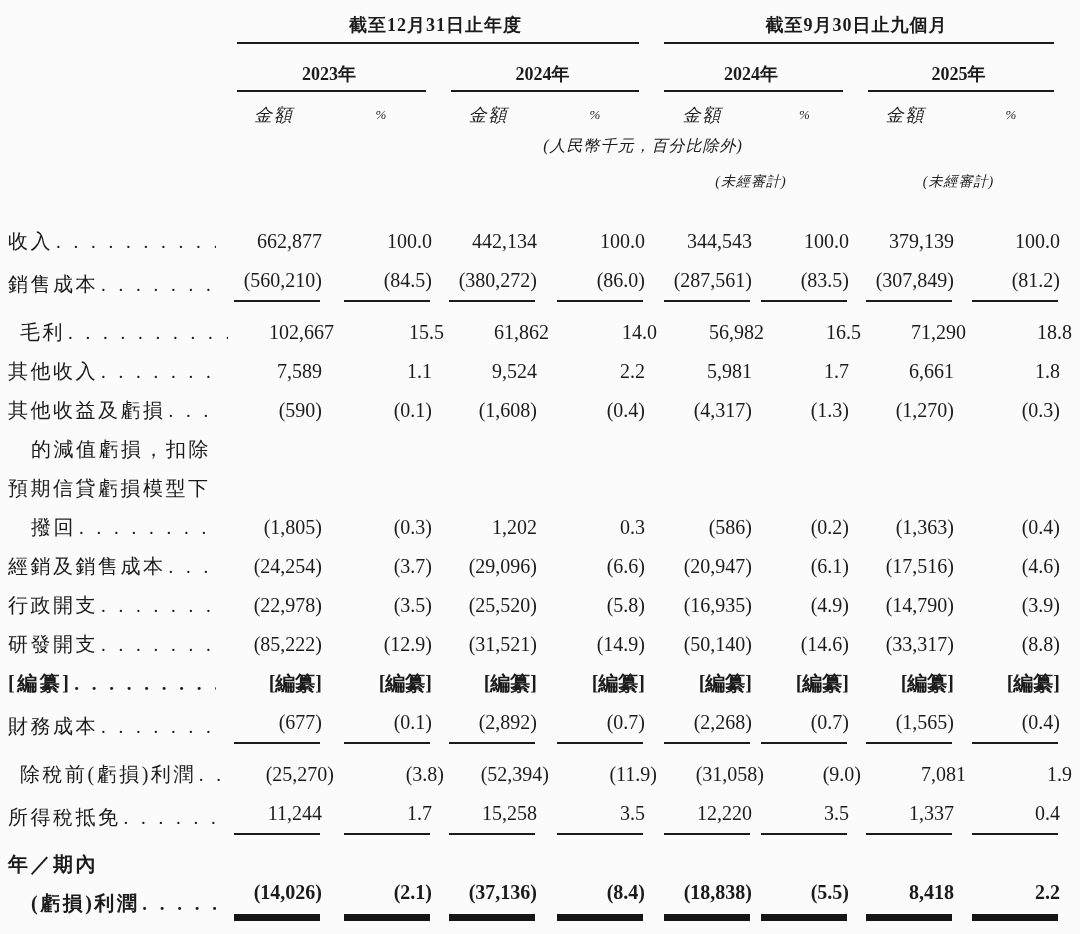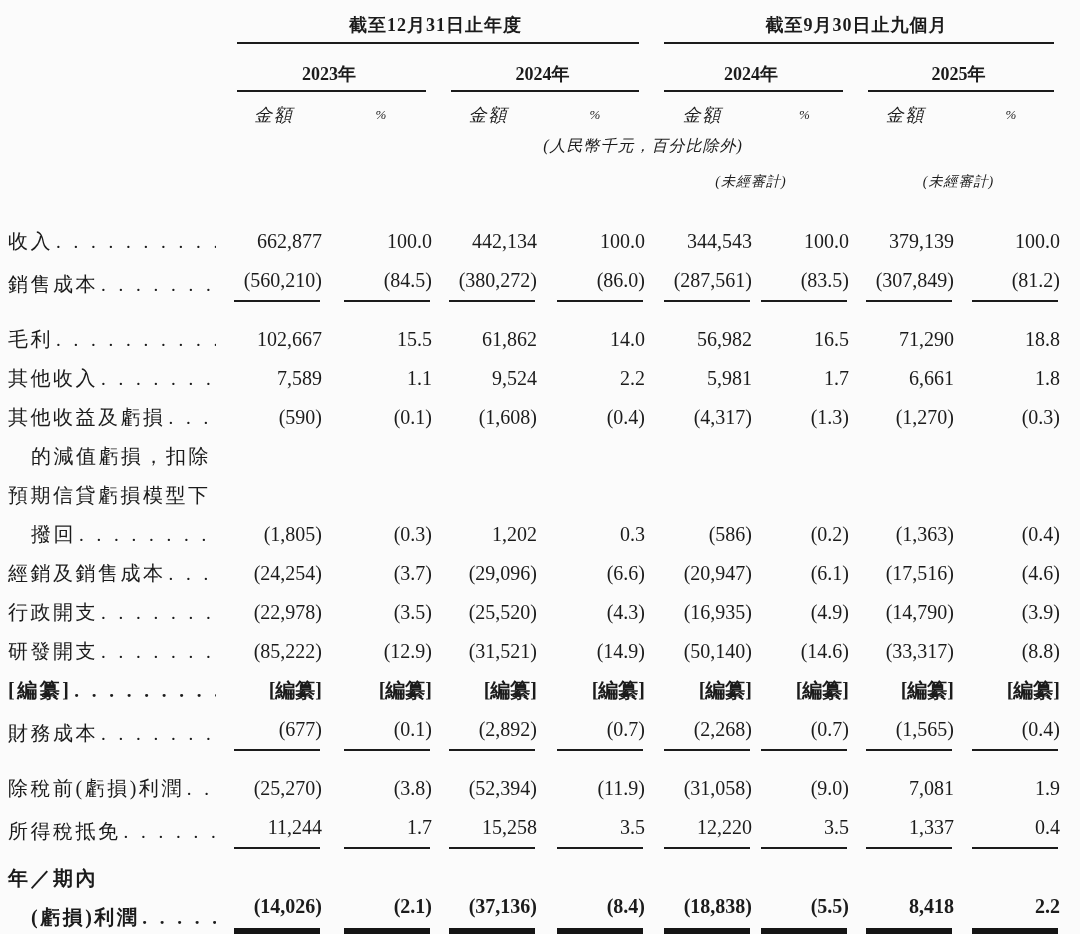--- a/index.html
+++ b/index.html
@@ -32,21 +32,21 @@
   .sub-amt { font-style: italic; font-size: 18px; text-align: center; letter-spacing: 2px; }
   .sub-pct { font-style: italic; font-size: 13px; text-align: center; }
   .note-row { height: 32px; align-items: center; }
   .unit-note { grid-column: 2 / 10; text-align: center; font-style: italic; font-size: 16px; letter-spacing: 1px; }
   .unaud-row { height: 40px; align-items: center; }
   .unaud { text-align: center; font-style: italic; font-size: 14px; letter-spacing: 1px; }
 
   
   #rows { margin-top: 20px; }
   .row { }
-  .row.gap { margin-top: 16px; }
+  .row.gap { margin-top: 9px; padding-left: 12px; }
   .row.gap-lg { margin-top: 8px; }
   .row.bold { font-weight: bold; }
   .label-cell { padding-left: 8px; padding-right: 6px; overflow: hidden; }
   .lbl-line { display: flex; align-items: baseline; line-height: 39px; font-size: 20px; letter-spacing: 2.5px; white-space: nowrap; }
   .lbl-line.indent { padding-left: 23px; }
   .lbl-text { flex: 0 0 auto; }
   .dots { flex: 1 1 0; overflow: hidden; white-space: nowrap; letter-spacing: 4px; margin-left: 3px; font-size: 19px; }
   .val-cell { text-align: right; padding-right: 4px; }
   .val { font-size: 20px; line-height: 39px; white-space: nowrap; }
   .uline { width: 86px; margin: 0 2px 2px auto; border-top: 2.5px solid #1b1b1b; }
@@ -356,21 +356,21 @@
   <div class="val-cell">
           <div class="val">(22,978)</div>
         </div>
         <div class="val-cell">
           <div class="val">(3.5)</div>
         </div>
         <div class="val-cell">
           <div class="val">(25,520)</div>
         </div>
         <div class="val-cell">
-          <div class="val">(4.3)</div>
+          <div class="val">(5.8)</div>
         </div>
         <div class="val-cell">
           <div class="val">(16,935)</div>
         </div>
         <div class="val-cell">
           <div class="val">(4.9)</div>
         </div>
         <div class="val-cell">
           <div class="val">(14,790)</div>
         </div>

